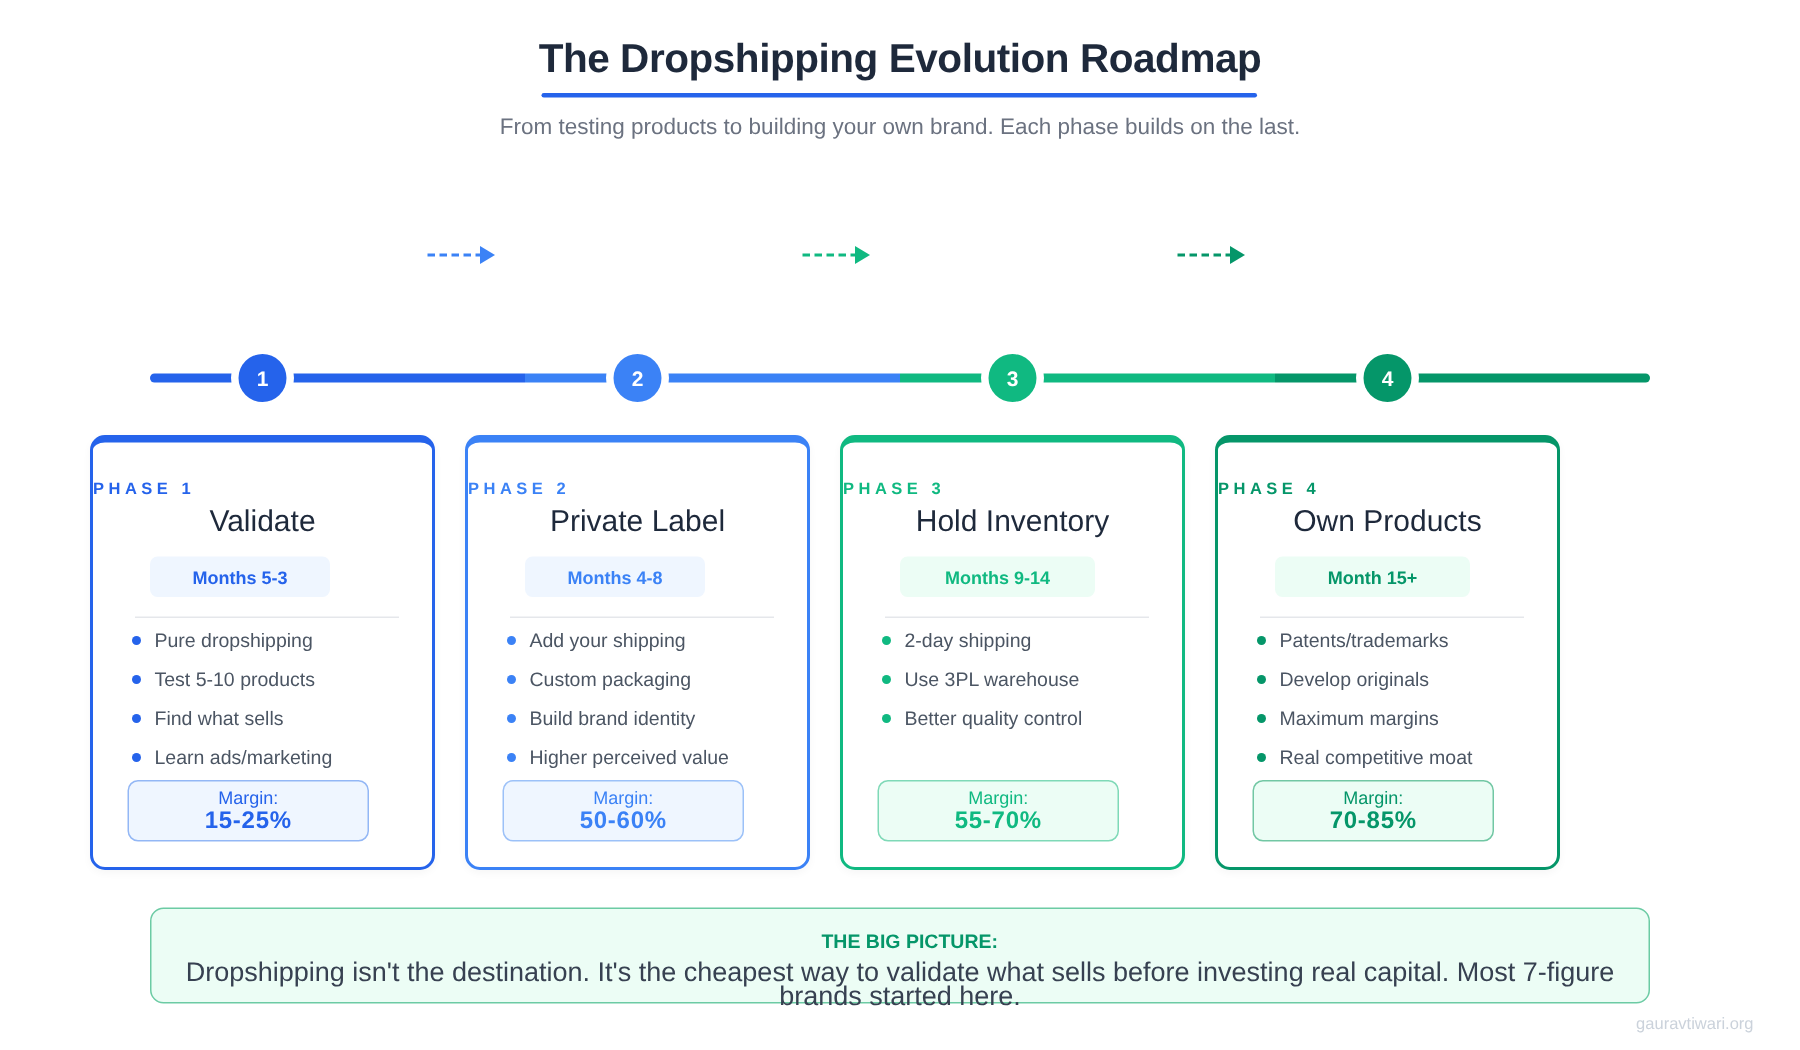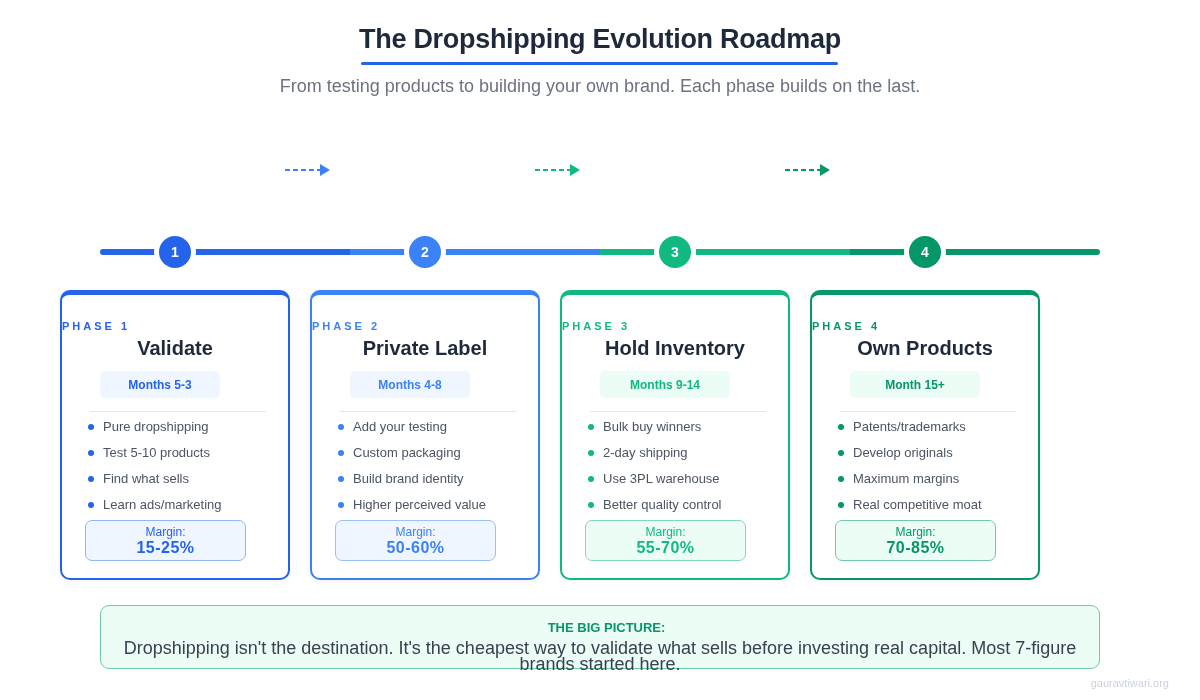--- a/index.html
+++ b/index.html
@@ -9,21 +9,21 @@
   .title {
     position: absolute; left: 0; top: 24px; width: 1200px; text-align: center;
     font-size: 27px; font-weight: 700; color: #1e293b; letter-spacing: -0.3px;
   }
   .title-underline {
     position: absolute; left: 361px; top: 62px; width: 477px; height: 3px;
     background: #2563eb; border-radius: 2px;
   }
   .subtitle {
     position: absolute; left: 0; top: 76px; width: 1200px; text-align: center;
-    font-size: 18px; color: #6b7280;
+    font-size: 15px; color: #6b7280;
   }
 
   .flow-arrow { position: absolute; top: 163px; width: 48px; height: 14px; }
 
   .timeline { position: absolute; left: 100px; top: 249px; width: 1000px; height: 6px; }
   .tl-seg { position: absolute; top: 0; height: 6px; }
   .tl-seg.s1 { left: 0; width: 250px; background: #2563eb; border-radius: 3px 0 0 3px; }
   .tl-seg.s2 { left: 250px; width: 250px; background: #3b82f6; }
   .tl-seg.s3 { left: 500px; width: 250px; background: #10b981; }
   .tl-seg.s4 { left: 750px; width: 250px; background: #059669; border-radius: 0 3px 3px 0; }
@@ -39,21 +39,21 @@
     position: absolute; top: 290px; width: 230px; height: 290px;
     background: #ffffff; border: 2px solid; border-top-width: 5px; border-radius: 10px;
     box-shadow: 0 2px 6px rgba(0,0,0,0.04);
   }
   .card .phase-label {
     position: absolute; top: 25px; left: 0; width: 100%; 
     font-size: 11px; font-weight: 700; letter-spacing: 3px;
   }
   .card .phase-title {
     position: absolute; top: 42px; left: 0; width: 100%; text-align: center;
-    font-size: 20px; font-weight: 700; color: #1e293b;
+    font-size: 20px; font-weight: 400; color: #1e293b;
   }
   .card .months {
     position: absolute; top: 76px; left: 38px; height: 27px;
     border-radius: 5px; font-size: 12px; font-weight: 700;
     display: flex; align-items: center; justify-content: center;
   }
   .card .divider {
     position: absolute; top: 116px; left: 28px; width: 176px; height: 1px; background: #e5e7eb;
   }
   .card ul { position: absolute; top: 119px; left: 26px; list-style: none; }
@@ -145,21 +145,21 @@
 </div>
 
 <div class="card" style="left:310px;border-color:#3b82f6">
   <div class="phase-label" style="color:#3b82f6">PHASE 2</div>
   <div class="phase-title">Private Label</div>
   <div class="months" style="width:120px;background:#eff6ff;color:#3b82f6">Months 4-8</div>
   <div class="divider"></div>
   <ul>
     <li>
         <span class="dot" style="background:#3b82f6"></span>
-        <span>Add your testing</span>
+        <span>Add your shipping</span>
       </li>
     <li>
         <span class="dot" style="background:#3b82f6"></span>
         <span>Custom packaging</span>
       </li>
     <li>
         <span class="dot" style="background:#3b82f6"></span>
         <span>Build brand identity</span>
       </li>
     <li>
@@ -174,24 +174,20 @@
 </div>
 
 <div class="card" style="left:560px;border-color:#10b981">
   <div class="phase-label" style="color:#10b981">PHASE 3</div>
   <div class="phase-title">Hold Inventory</div>
   <div class="months" style="width:130px;background:#ecfdf5;color:#10b981">Months 9-14</div>
   <div class="divider"></div>
   <ul>
     <li>
         <span class="dot" style="background:#10b981"></span>
-        <span>Bulk buy winners</span>
-      </li>
-    <li>
-        <span class="dot" style="background:#10b981"></span>
         <span>2-day shipping</span>
       </li>
     <li>
         <span class="dot" style="background:#10b981"></span>
         <span>Use 3PL warehouse</span>
       </li>
     <li>
         <span class="dot" style="background:#10b981"></span>
         <span>Better quality control</span>
       </li>

